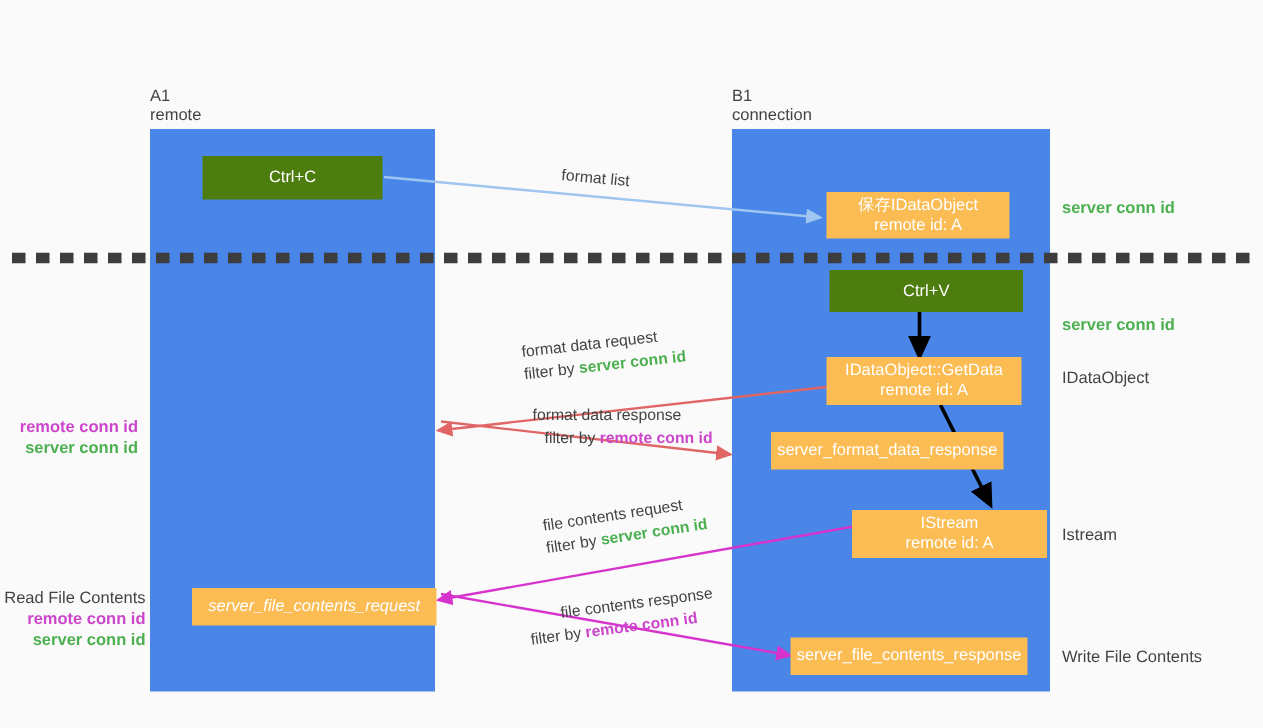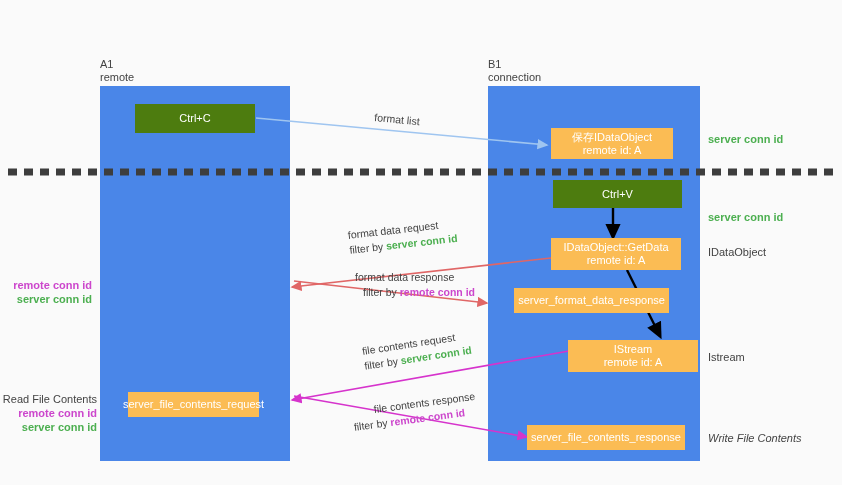--- a/index.html
+++ b/index.html
@@ -110,21 +110,21 @@
     <line x1="569" y1="351" x2="292" y2="400" stroke="#d633cc" stroke-width="1.6" marker-end="url(#ah-mag)"></line>
 
     <line x1="294" y1="396" x2="527" y2="437" stroke="#d633cc" stroke-width="1.6" marker-end="url(#ah-mag)"></line>
   </svg>
 
   <div class="box green" style="left:135px;top:104px;width:120px;height:29px;">
     <span>Ctrl+C</span>
   </div>
 
 
-  <div class="box orange" style="left:128px;top:392px;width:131px;height:25px;">
+  <div class="box orange" style="left:128px;top:392px;width:163px;height:25px;font-style:italic;">
     <span>server_file_contents_request</span>
   </div>
 
   <div class="box orange" style="left:551px;top:128px;width:122px;height:31px;">
     <span>保存IDataObject</span>
     <span>remote id: A</span>
   </div>
 
   <div class="box green" style="left:553px;top:180px;width:129px;height:28px;">
     <span>Ctrl+V</span>
@@ -157,21 +157,21 @@
   </div>
 
   <div class="side-label right" style="left:708px;top:245px;">
     <span class="plain">IDataObject</span>
   </div>
 
   <div class="side-label right" style="left:708px;top:350px;">
     <span class="plain">Istream</span>
   </div>
 
-  <div class="side-label right" style="left:708px;top:431px;font-style:italic;">
+  <div class="side-label right" style="left:708px;top:431px;">
     <span class="plain">Write File Contents</span>
   </div>
 
   <div class="side-label left" style="left:0px;top:278px;width:92px;">
     <div class="purple-txt">remote conn id</div>
     <div class="green-txt">server conn id</div>
   </div>
 
   <div class="side-label left" style="left:0px;top:392px;width:97px;">
     <div class="plain">Read File Contents</div>

